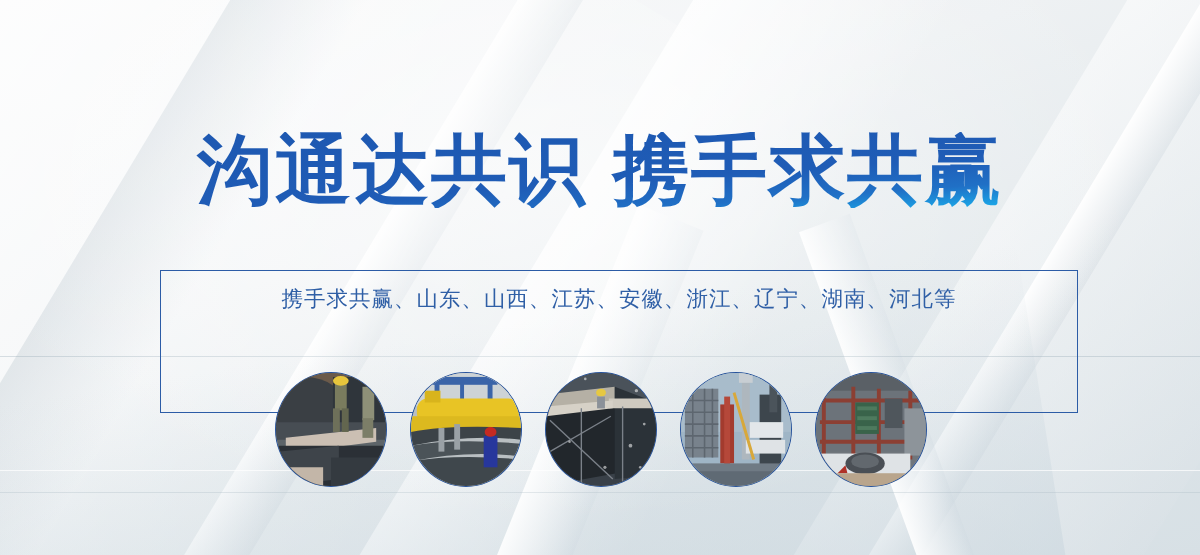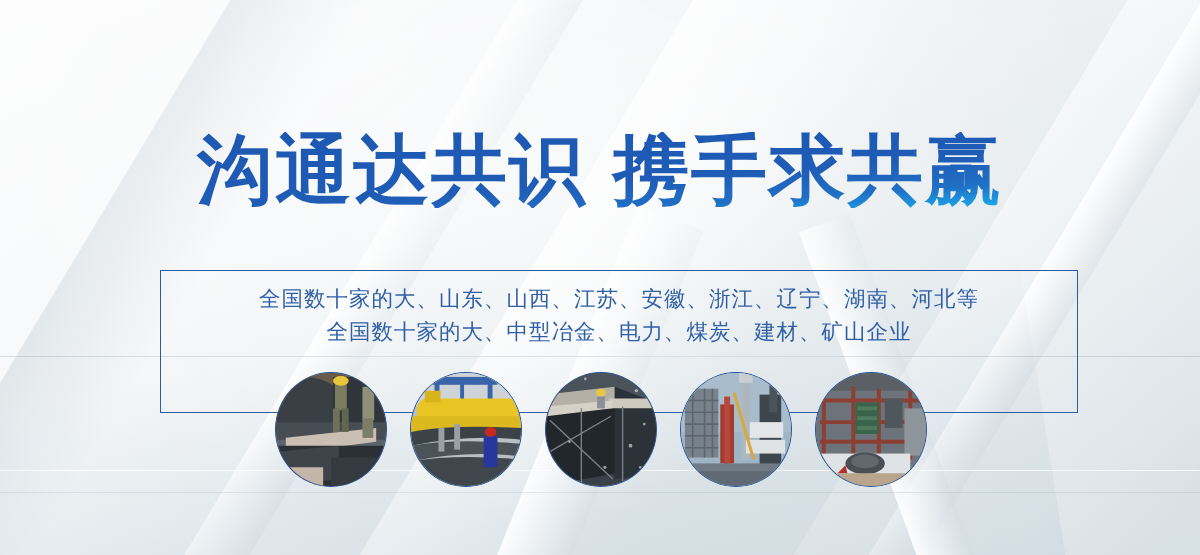--- a/index.html
+++ b/index.html
@@ -173,22 +173,21 @@
   <div class="hline hl2"></div>
   <div class="vignette"></div>
 
   <div class="headline">
     <span>沟通达共识</span><span class="gap"></span><span>携手求共赢</span>
   </div>
 
 
   <div class="infobox"></div>
   <div class="infobox-lines">
-    <div>全国数十家的大、山东、山西、江苏、安徽、浙江、辽宁、湖南、河北等</div>
-    <div>全国数十家的大、中型冶金、电力、煤炭、建材、矿山企业</div>
+    <div>携手求共赢、山东、山西、江苏、安徽、浙江、辽宁、湖南、河北等</div>
   </div>
 
   <div class="circles">
 
     <div class="circle c0">
       <svg viewBox="0 0 112 115" preserveAspectRatio="xMidYMid slice">
         <rect width="112" height="115" fill="#5d6469"></rect>
         <path d="M0 0h112v46H0z" fill="#6b5a4a"></path>
         <path d="M0 8 q40 -10 60 6 v40 H0z" fill="#3a3f44"></path>
         <path d="M58 4 h54 v52 H58z" fill="#2f353b"></path>

